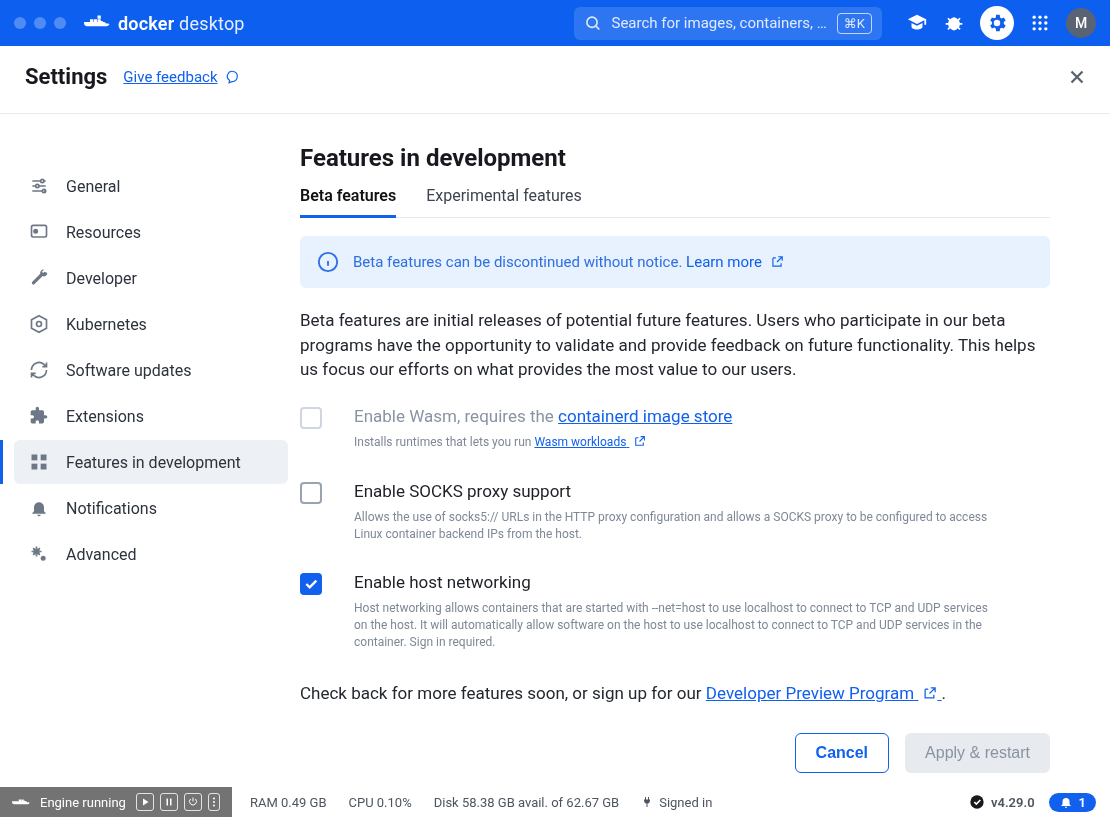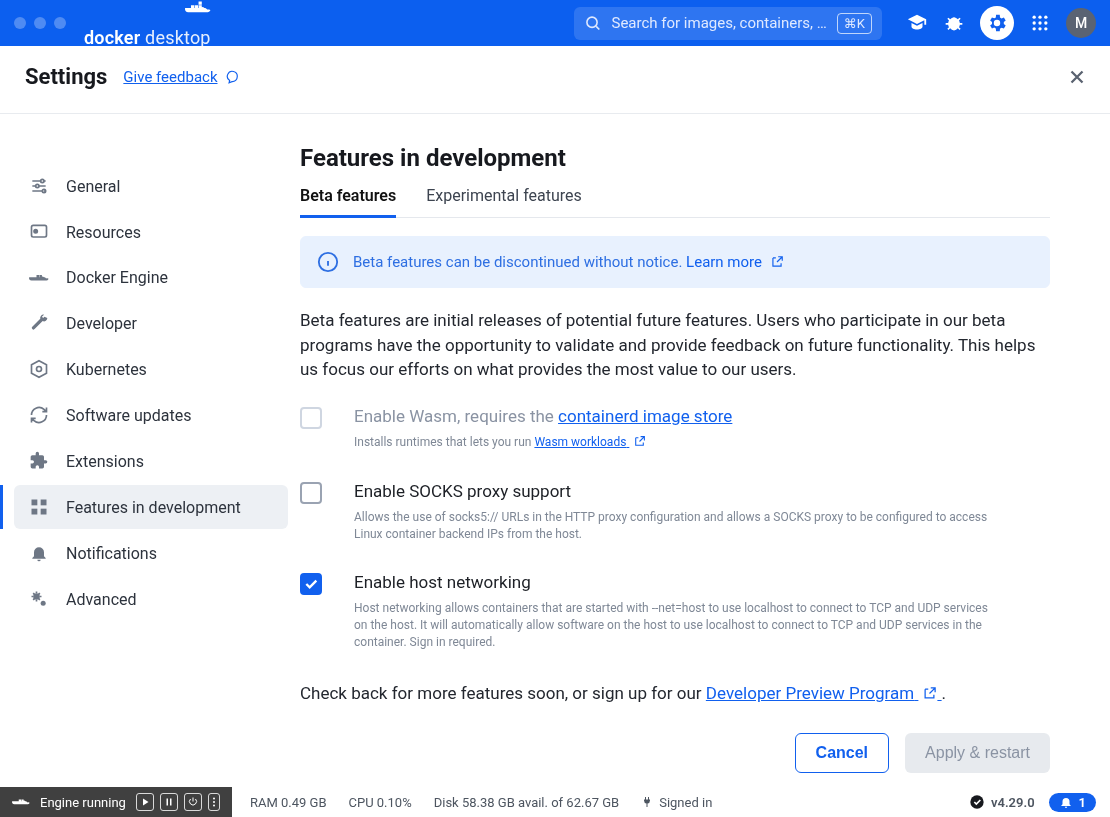--- a/index.html
+++ b/index.html
@@ -17,21 +17,21 @@
     display: flex; align-items: center;
     padding: 0 14px;
     gap: 10px;
     color: #fff;
   }
   .traffic-dots { display:flex; gap:8px; margin-right:8px; }
   .traffic-dots span {
     width:12px; height:12px; border-radius:50%;
     background: rgba(255,255,255,.28);
   }
-  .brand { display:flex; align-items:flex-end; gap:8px; font-size:18px; font-weight:400; letter-spacing:.2px;flex-direction:column;}
+  .brand { display:flex; align-items:flex-start; gap:8px; font-size:18px; font-weight:400; letter-spacing:.2px;}
   .brand b{font-weight:600;}
   .brand svg{color:#fff;}
   .spacer{flex:1;}
   .searchbar{
     display:flex; align-items:center; gap:10px;
     background: rgba(255,255,255,.14);
     border-radius:6px;
     padding: 6px 10px;
     width: 308px;
     color:#dfe9ff;
@@ -143,21 +143,21 @@
   }
   .btn-outline{ border:1.5px solid #1160ee; color:#1160ee; background:#fff; font-weight:600;}
   .btn-disabled{ background:#e7eaee; color:#8a93a3; border:none;}
 
   
   .statusbar{
     height:30px; display:flex; align-items:center;
     font-size:13px; color:#4d5560;
   }
   .sb-engine{
-    background:#404040; color:#fff; height:100%;
+    background:#737373; color:#fff; height:100%;
     display:flex; align-items:center; gap:10px; padding:12px 12px;
   }
   .sb-engine .minibtn{
     border:1px solid rgba(255,255,255,.8);
     border-radius:3px; padding:0 2px; height:18px;
     display:flex; align-items:center;
   }
   .sb-engine .minibtns{display:flex; gap:6px;}
   .sb-mid{display:flex; gap:22px; padding-left:18px; align-items:center;}
   .sb-right{margin-left:auto; display:flex; align-items:center; gap:14px; padding-right:14px;}
@@ -258,28 +258,20 @@
       <span>General</span>
     </div>
     <div class="side-item">
       <span class="sicon">
         <svg width="20" height="20" viewBox="0 0 24 24" fill="none" stroke="currentColor" stroke-width="2">
             <rect x="3" y="4" width="18" height="14" rx="2"></rect>
             <circle cx="8" cy="11" r="2" fill="currentColor"></circle>
           </svg>
       </span>
       <span>Resources</span>
-    </div>
-    <div class="side-item">
-      <span class="sicon">
-        <svg width="20" height="16" viewBox="0 0 48 36" fill="currentColor">
-            <path d="M4 18h6v6H4zM11 18h6v6h-6zM18 18h6v6h-6zM25 18h6v6h-6zM18 11h6v6h-6zM25 11h6v6h-6zM36 16c2 0 4 1 5 3 3-1 6 1 6 1s-1 4-5 4H6c-4 0-6-3-6-6 0-1 0-2 1-2h29c1-2 3-3 6 0z"></path>
-          </svg>
-      </span>
-      <span>Docker Engine</span>
     </div>
     <div class="side-item">
       <span class="sicon">
         <svg width="20" height="20" viewBox="0 0 24 24" fill="currentColor">
             <path d="M22 6a4 4 0 01-5.6 3.7L7 19a2 2 0 11-2.8-2.8l9.3-9.3A4 4 0 0118 2l-2.5 2.5L17 6l1.5-1.5z"></path>
           </svg>
       </span>
       <span>Developer</span>
     </div>
     <div class="side-item">

